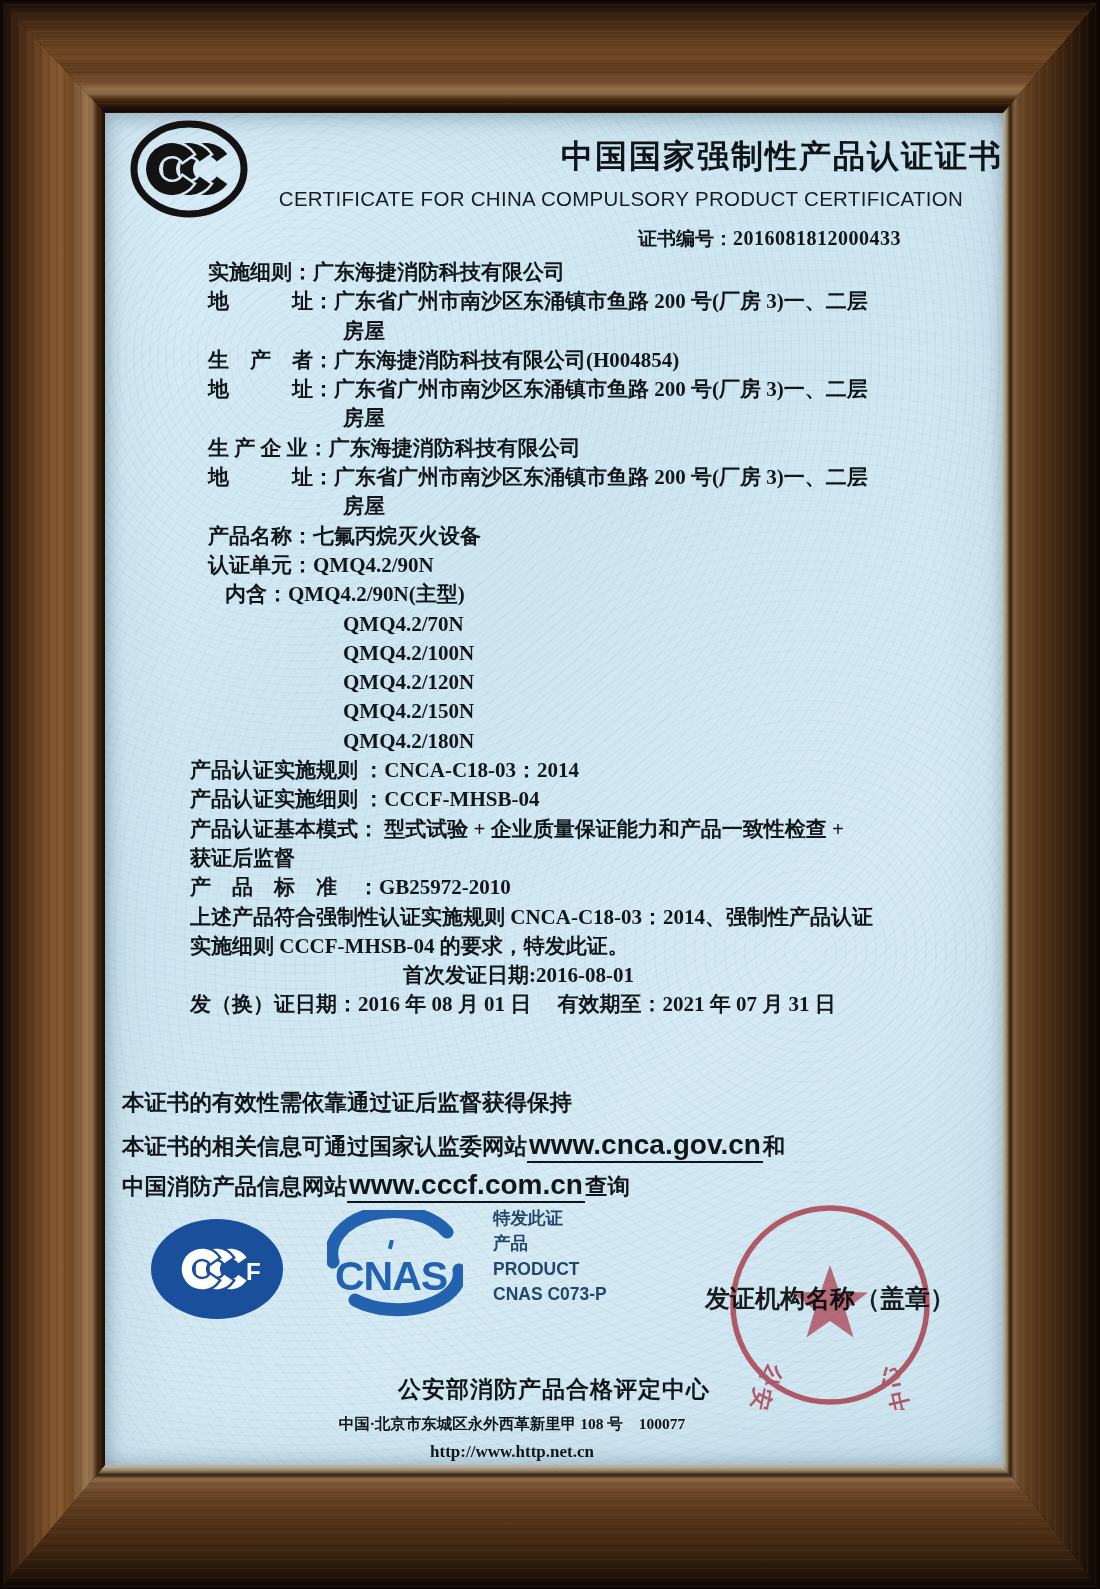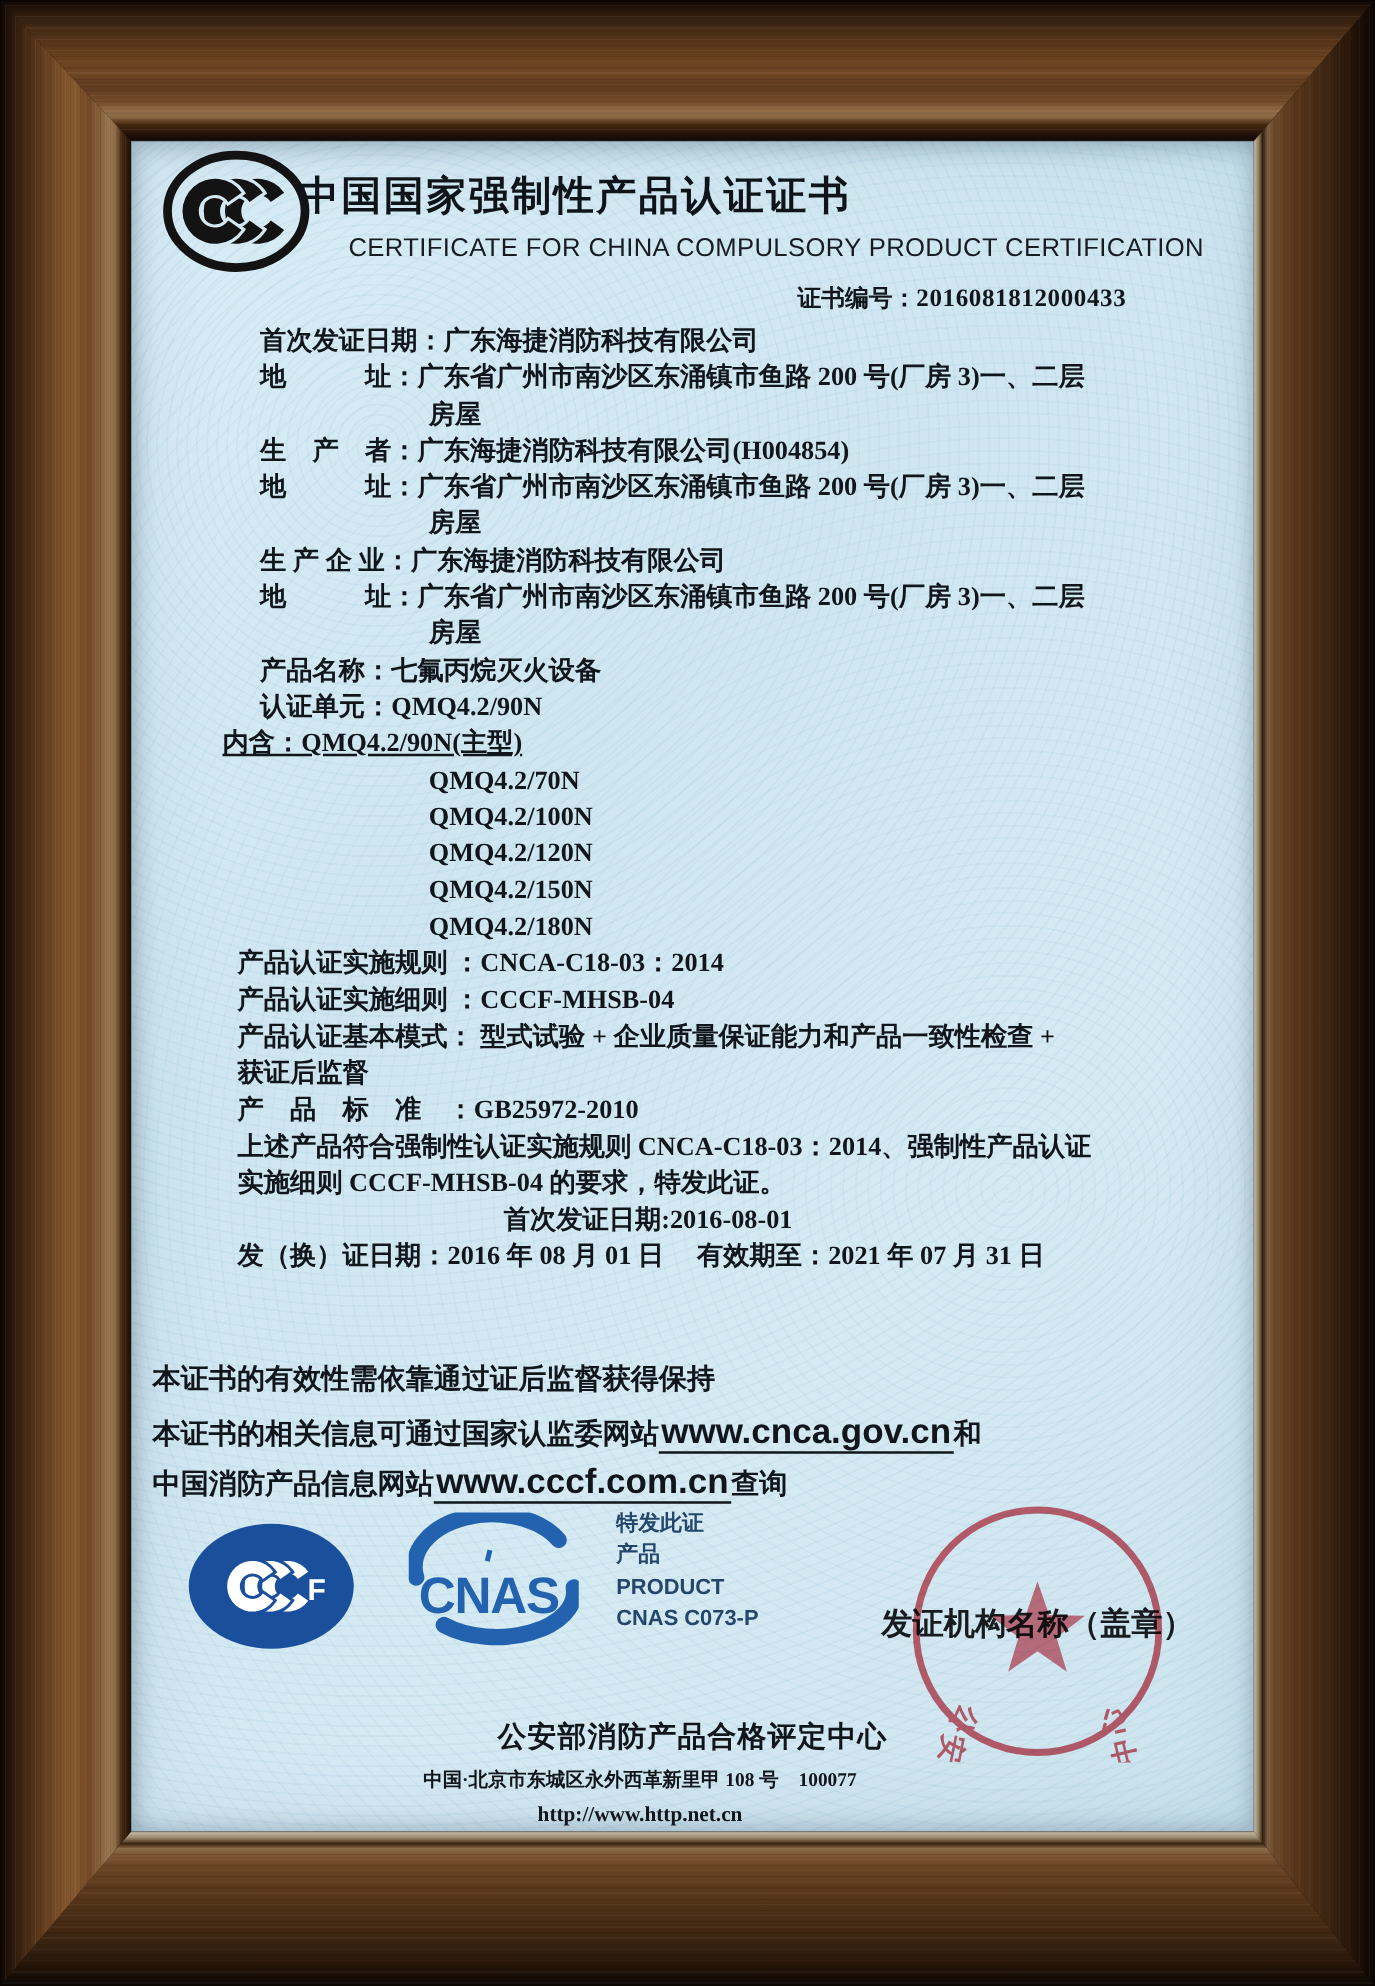--- a/index.html
+++ b/index.html
@@ -44,36 +44,36 @@
       repeating-radial-gradient(circle at 22% 18%, rgba(125,180,205,.10) 0 1.5px, rgba(0,0,0,0) 1.5px 8px),
       repeating-radial-gradient(circle at 78% 62%, rgba(125,180,205,.09) 0 1.5px, rgba(0,0,0,0) 1.5px 10px),
       linear-gradient(135deg,#d9edf6 0%,#cfe6f0 38%,#d6eaf3 68%,#cce3ee 100%);
     box-shadow: inset 0 0 70px rgba(100,140,165,.20), inset 5px 7px 16px rgba(25,45,65,.22), inset -4px -6px 14px rgba(25,45,65,.14);
     color:#10161b;
   }
   .abs { position:absolute; white-space:nowrap; }
   
   .ccc-mark { left:24px; top:6px; width:120px; height:100px; }
   .title {
-    left:134px; top:22px; width:764px; text-align:left;
+    left:134px; top:22px; width:764px; text-align:right;
     font-size:32px; font-weight:800; letter-spacing:2px; color:#0e1419;
   }
   .subtitle {
     left:134px; top:74px; width:764px; text-align:center;
     font-family:"Liberation Sans", sans-serif; font-size:20.5px; letter-spacing:.3px; color:#161c22;
   }
   .cert-no { left:533px; top:113px; font-size:19px; font-weight:700; }
   .cert-no .num { font-size:20px; letter-spacing:.5px; }
   
   .body-lines { position:absolute; left:0; top:145px; width:898px; }
   .bline { height:29.3px; line-height:29.3px; font-size:21px; font-weight:700; white-space:nowrap; }
   .xA { padding-left:103px; }
   .xB { padding-left:85px; }
   .xV { padding-left:238px; }
-  .xI { padding-left:73px;text-decoration:underline; }
+  .xI { padding-left:120px; }
   .xC { padding-left:298px; }
   .bold { font-weight:800; }
   
   .notice-line { left:17px; width:898px; font-size:22.5px; font-weight:800; }
   .n1 { top:974px; } .n2 { top:1016px; } .n3 { top:1056px; }
   .url {
     font-family:"Liberation Sans", sans-serif; font-size:28px; font-weight:700;
     border-bottom:2px solid #10161b; padding:0 2px 1px 2px;
   }
   
@@ -118,21 +118,21 @@
     </svg>
 
     <div class="abs title">中国国家强制性产品认证证书</div>
     <div class="abs subtitle">CERTIFICATE FOR CHINA COMPULSORY PRODUCT CERTIFICATION</div>
     <div class="abs cert-no">
       <span>证书编号：</span><span class="num">2016081812000433</span>
     </div>
 
     <div class="body-lines">
 
-    <div class="bline xA">首次发证日期：广东海捷消防科技有限公司</div>
+    <div class="bline xA">实施细则：广东海捷消防科技有限公司</div>
         <div class="bline xA">地　　　址：广东省广州市南沙区东涌镇市鱼路 200 号(厂房 3)一、二层</div>
         <div class="bline xV">房屋</div>
         <div class="bline xA">生　产　者：广东海捷消防科技有限公司(H004854)</div>
         <div class="bline xA">地　　　址：广东省广州市南沙区东涌镇市鱼路 200 号(厂房 3)一、二层</div>
         <div class="bline xV">房屋</div>
         <div class="bline xA">生 产 企 业：广东海捷消防科技有限公司</div>
         <div class="bline xA">地　　　址：广东省广州市南沙区东涌镇市鱼路 200 号(厂房 3)一、二层</div>
         <div class="bline xV">房屋</div>
         <div class="bline xA">产品名称：七氟丙烷灭火设备</div>
         <div class="bline xA">认证单元：QMQ4.2/90N</div>

